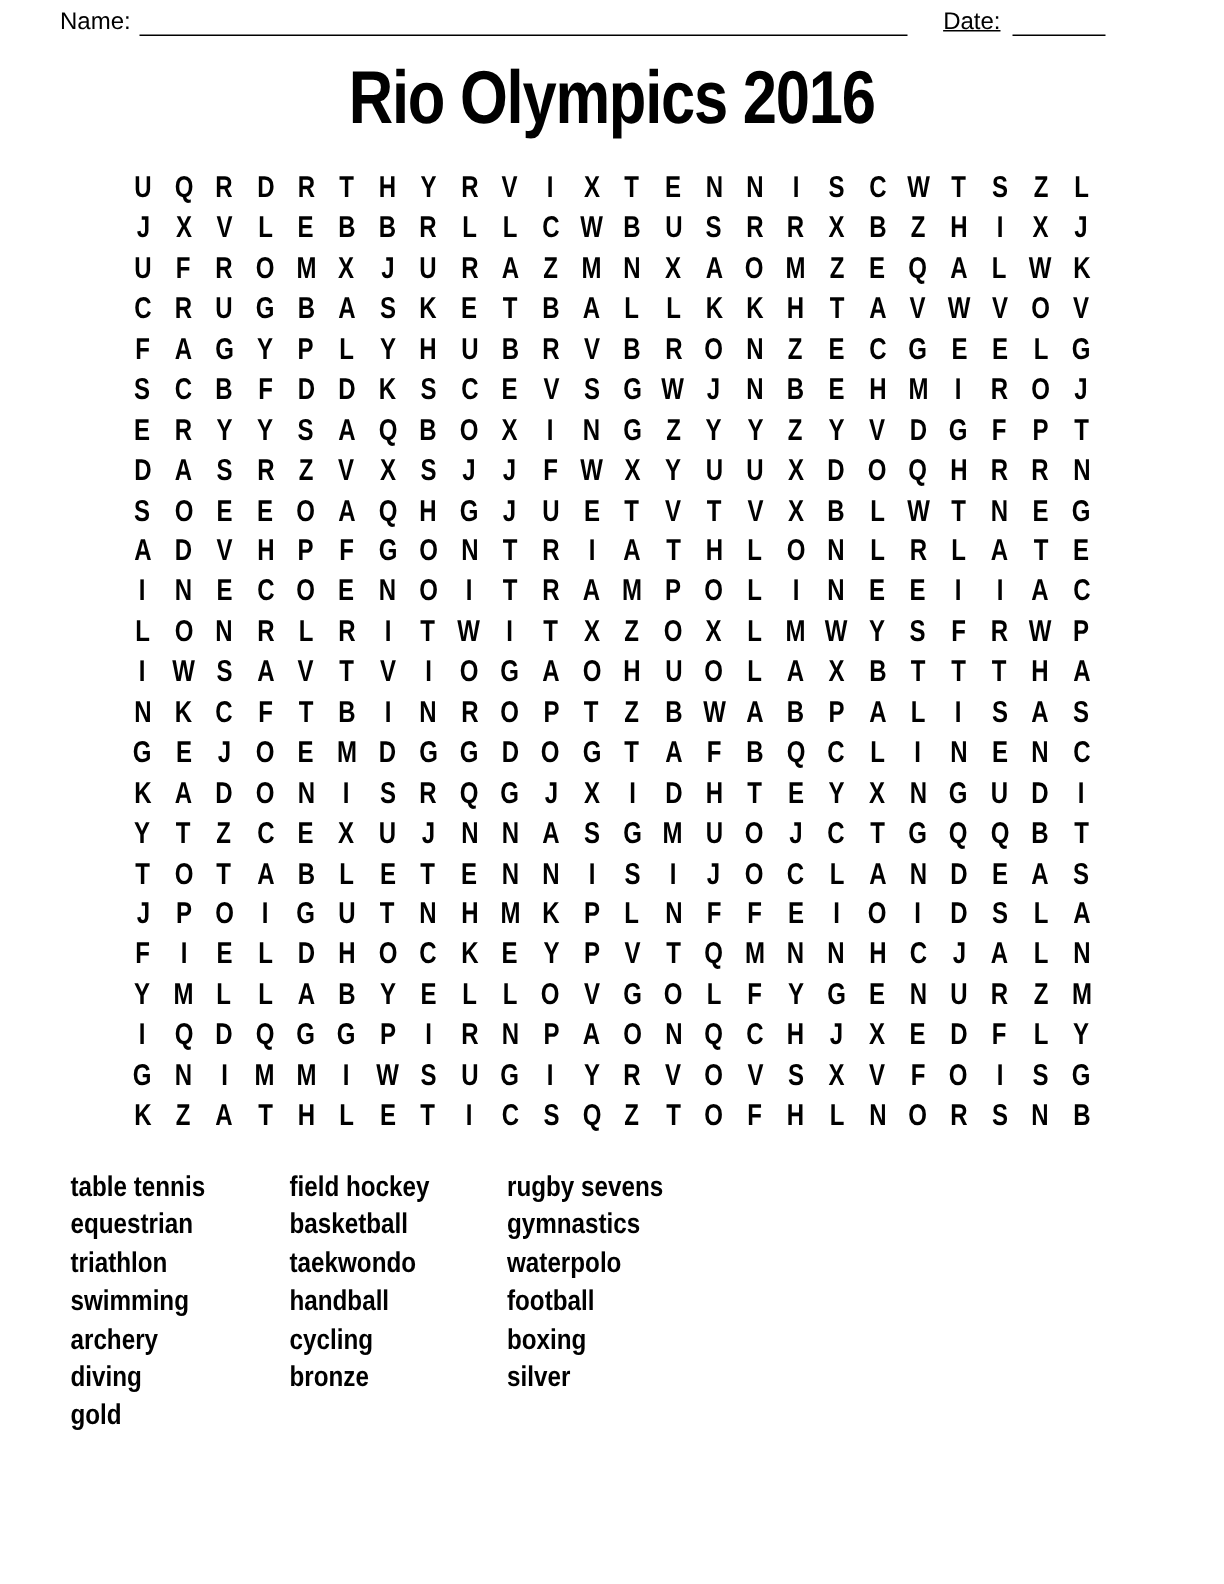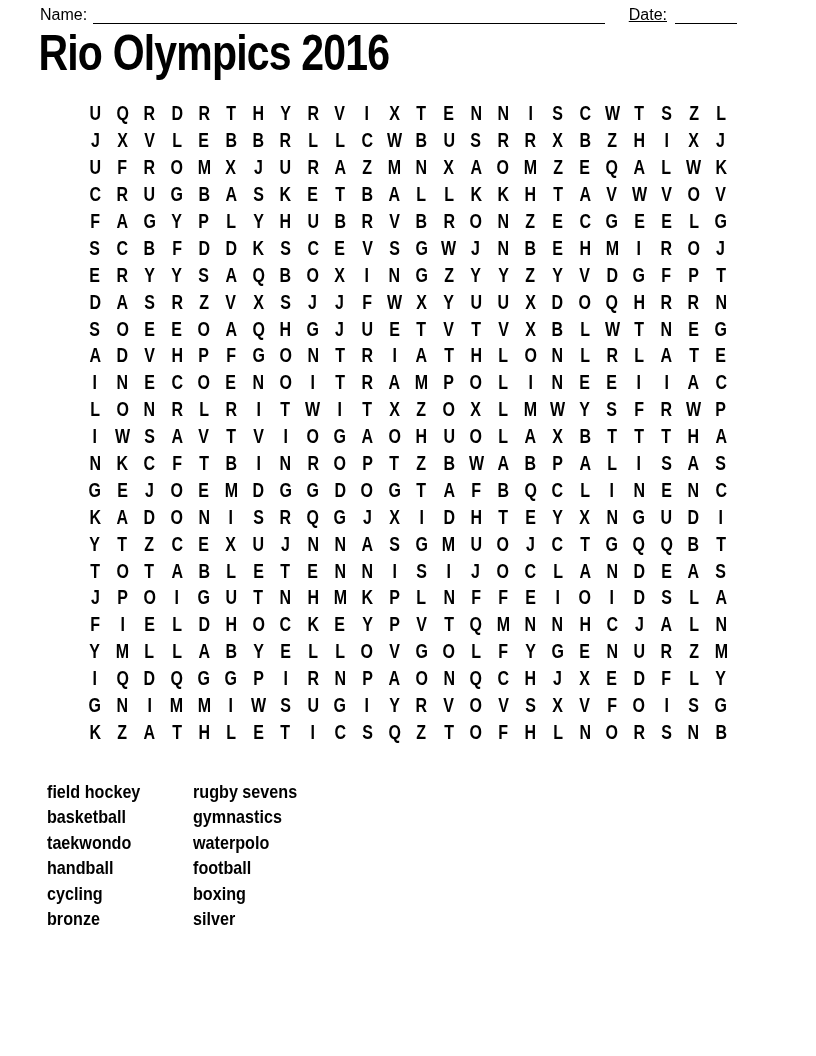--- a/index.html
+++ b/index.html
@@ -28,21 +28,22 @@
   .blank-line {
     border-bottom: 1.6px solid #000;
     height: 18px;
   }
   .name-line { flex: 1; margin: 0 10px 0 6px; }
   .date-label { margin-left: 14px; text-decoration: underline; }
   .date-line { width: 62px; margin-left: 8px; }
 
   
   .title-wrap {
-    text-align: left;
+    margin-top: 12px;
+    text-align: center;
     height: 62px;
   }
   .title {
     display: inline-block;
     font-size: 50px;
     font-weight: bold;
     letter-spacing: -1px;
     transform: scaleX(0.82);
     transform-origin: center;
     white-space: nowrap;
@@ -1827,20 +1828,29 @@
     <div class="grid-cell">
       <span>N</span>
     </div>
     <div class="grid-cell">
       <span>B</span>
     </div>
   </div>
 
 <div class="word-list" id="word-list">
     <div class="word-col">
+      <div class="word-item">table tennis</div>
+      <div class="word-item">equestrian</div>
+      <div class="word-item">triathlon</div>
+      <div class="word-item">swimming</div>
+      <div class="word-item">archery</div>
+      <div class="word-item">diving</div>
+      <div class="word-item">gold</div>
+    </div>
+    <div class="word-col">
       <div class="word-item">field hockey</div>
       <div class="word-item">basketball</div>
       <div class="word-item">taekwondo</div>
       <div class="word-item">handball</div>
       <div class="word-item">cycling</div>
       <div class="word-item">bronze</div>
     </div>
     <div class="word-col">
       <div class="word-item">rugby sevens</div>
       <div class="word-item">gymnastics</div>

